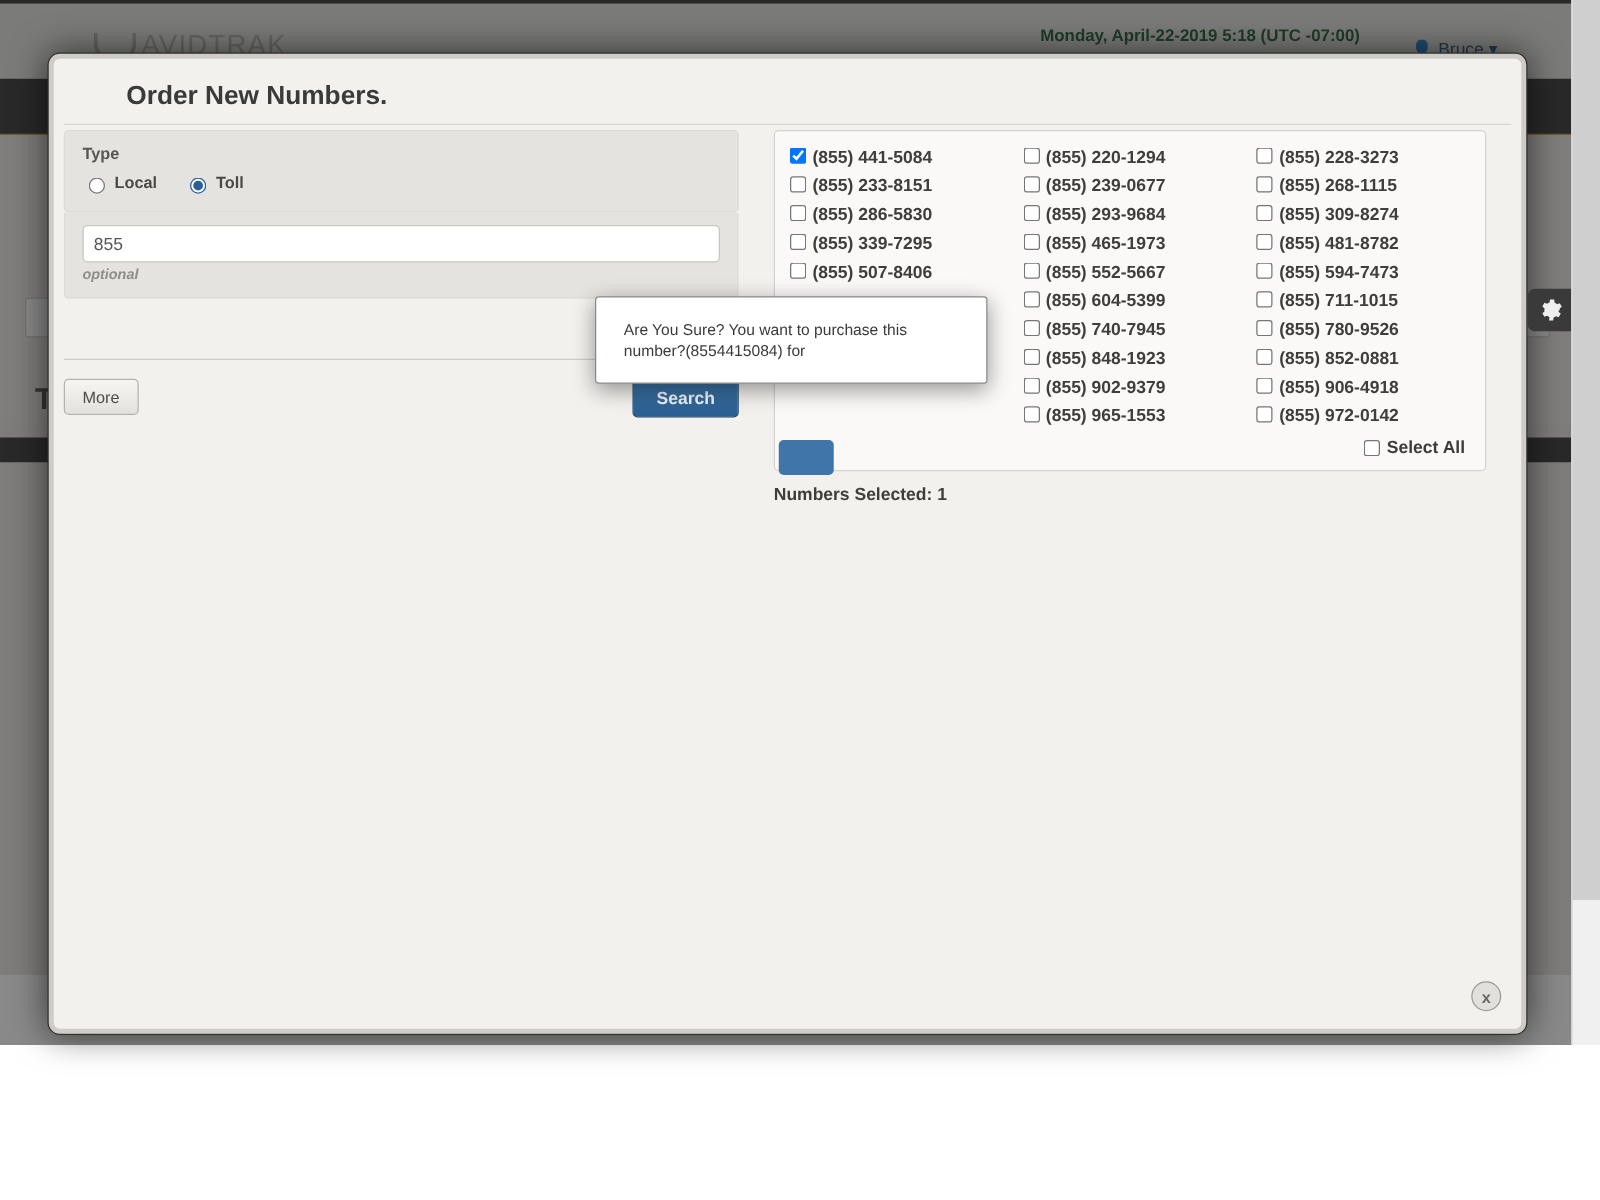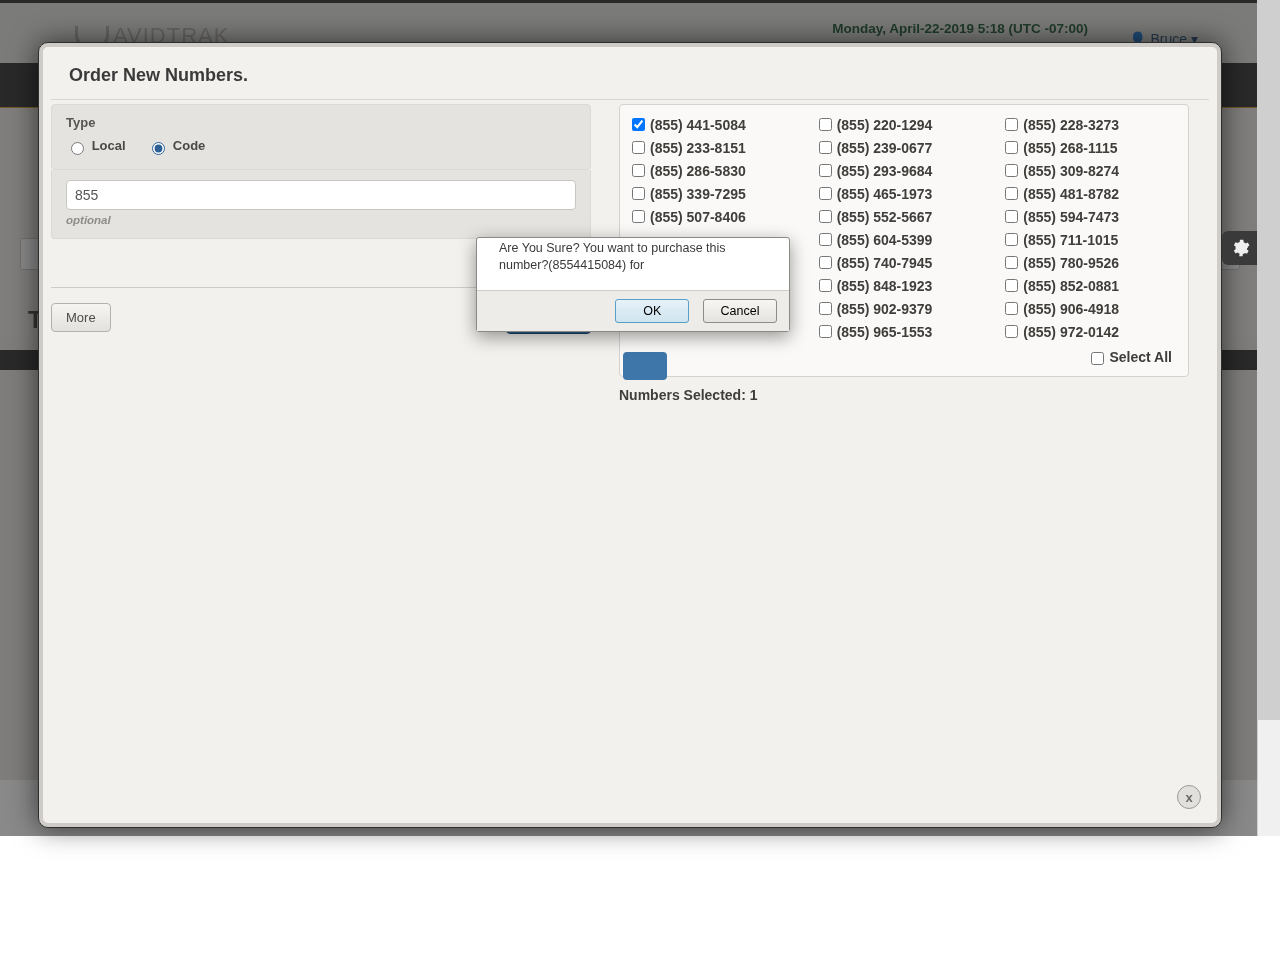--- a/index.html
+++ b/index.html
@@ -42,21 +42,21 @@
   background: rgba(40,40,40,0.55);
 }
 
 .modal-order {
   position:absolute; top:42px; left:38px; width:1182px; height:784px;
   background:#f3f1ee; border:1px solid #2e2e2e; border-radius:10px;
   box-shadow: 0 0 28px rgba(0,0,0,0.6), inset 0 0 0 4px #cfccc7;
 }
 .modal-title {
   padding: 22px 14px 10px 30px;
-  font-size:18px; font-weight:bold; color:#3a3a3a;
+  font-size:21px; font-weight:bold; color:#3a3a3a;margin-left:32px;
 }
 .modal-body {
   position:absolute; top:56px; left:12px; right:12px; bottom:14px;
   border-top:1px solid #d8d6d2;
   display:flex;
   gap:28px;
   padding-top:4px;
 }
 .col-left { width:540px; }
 .col-right { position:relative; width:570px; }
@@ -120,21 +120,21 @@
   color:#6a6966; font-size:13px; font-weight:bold; cursor:pointer;
 }
 
 .confirm {
   position:absolute;
   top:237px; left:476px;
   width:312px;
   background:#fff; border:1px solid #8b8986; border-radius:3px;
   box-shadow: 0 5px 18px rgba(0,0,0,0.4);
 }
-.confirm-body { padding:2px 22px 16px 22px; font-size:12.5px; color:#3a3a3a; line-height:1.35;}
+.confirm-body { padding:18px 22px 16px 22px; font-size:12.5px; color:#3a3a3a; line-height:1.35;}
 .confirm-actions {
   border-top:1px solid #cfccc7; background:#eeece8;
   padding:8px 12px; text-align:right;
 }
 .confirm-actions button {
   font-size:12.5px; padding:4px 0; border-radius:3px;
   border:1px solid #8e8c89; background:linear-gradient(#f7f6f3,#e5e3df);
   cursor:pointer; width:74px; margin-left:10px;
 }
 .btn-ok { border:1.5px solid #5a9fc6 !important; background:linear-gradient(#e7f2f8,#cfe4ef) !important; }
@@ -165,21 +165,21 @@
   <div class="modal-order">
     <div class="modal-title">Order New Numbers.</div>
 
     <div class="modal-body">
 
       <div class="col-left">
         <div class="panel-type">
           <div class="section-label">Type</div>
           <div class="radio-row">
             <label><input type="radio" name="ntype" style=""> <span>Local</span></label>
-            <label><input type="radio" name="ntype" checked="" style=""> <span>Code</span></label>
+            <label><input type="radio" name="ntype" checked="" style=""> <span>Toll</span></label>
           </div>
         </div>
         <div class="panel-ac">
           <input class="text-input" value="855" style="">
           <div class="hint">optional</div>
         </div>
         <div class="divider-line"></div>
         <div class="action-row">
           <button class="btn-more">More</button>
           <button class="btn-search">Search</button>
@@ -304,24 +304,20 @@
         <div class="num-selected">Numbers Selected: 1</div>
       </div>
 
     </div>
 
     <div class="close-circle">x</div>
   </div>
 
   <div class="confirm">
     <div class="confirm-body">Are You Sure? You want to purchase this number?(8554415084) for</div>
-    <div class="confirm-actions">
-      <button class="btn-ok">OK</button>
-      <button>Cancel</button>
-    </div>
   </div>
 
   <div class="gear-tab">
     <svg viewBox="0 0 24 24">
         <path d="M12 8a4 4 0 100 8 4 4 0 000-8zm9.4 4a7.5 7.5 0 00-.14-1.4l2.1-1.64-2-3.46-2.49 1a7.6 7.6 0 00-2.42-1.4L16 2h-4l-.45 2.7a7.6 7.6 0 00-2.42 1.4l-2.49-1-2 3.46 2.1 1.64A7.5 7.5 0 006.6 12c0 .47.05.94.14 1.4l-2.1 1.64 2 3.46 2.49-1c.72.6 1.54 1.08 2.42 1.4L11 22h4l.45-2.7c.88-.32 1.7-.8 2.42-1.4l2.49 1 2-3.46-2.1-1.64c.09-.46.14-.93.14-1.4z"></path>
       </svg>
   </div>
 </div>
 <div class="scroll-track">
   <div class="scroll-thumb"></div>

